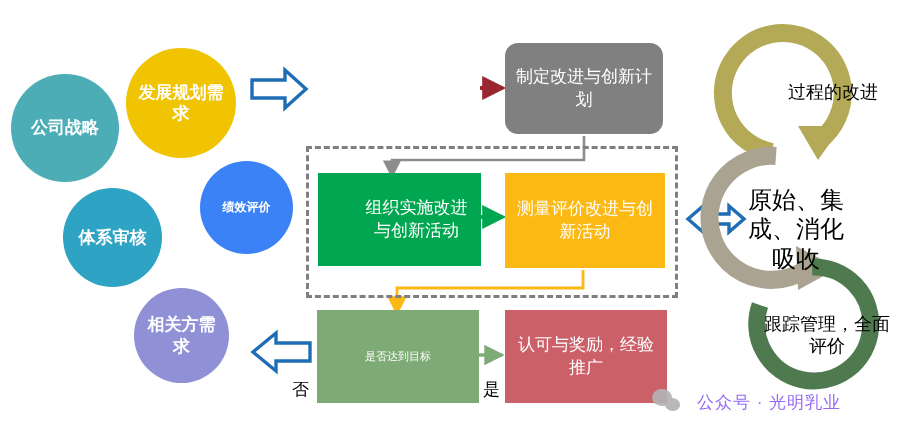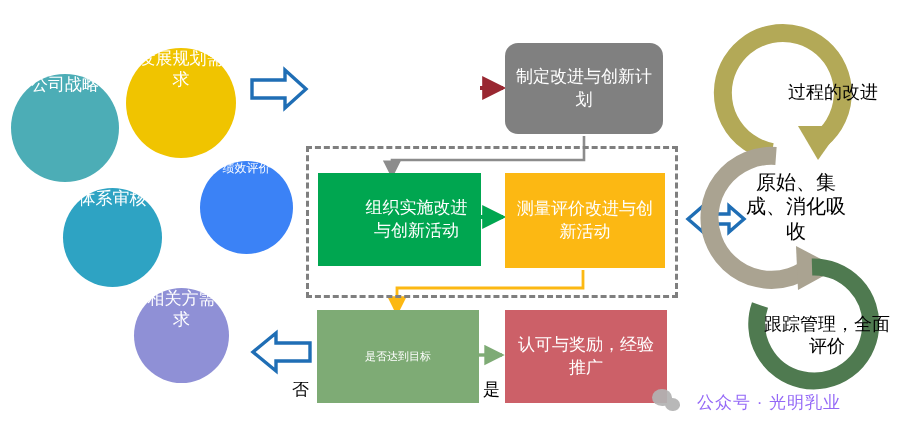--- a/index.html
+++ b/index.html
@@ -15,26 +15,26 @@
     width: 905px;
     height: 432px;
     background: #ffffff;
     overflow: hidden;
   }
   
   .circle {
     position: absolute;
     border-radius: 50%;
     display: flex;
-    align-items: flex-start;
+    align-items: center;
     justify-content: center;
     text-align: center;
     color: #ffffff;
     line-height: 1.25;
-    font-weight: 400;
+    font-weight: 700;
     box-sizing: border-box;
     padding: 0 8px;
   }
   
   .box {
     position: absolute;
     display: flex;
     align-items: center;
     justify-content: center;
     text-align: center;
@@ -195,21 +195,21 @@
   <div class="box" style="left:505px; top:310px; width:162px; height:93px; background:#cc6068; font-size:17px;">
     <span>认可与奖励，经验推广</span>
   </div>
 
   <span class="yesno" style="left:292px; top:378px;">否</span>
 
   <span class="yesno" style="left:483px; top:378px;">是</span>
 
   <div class="label" style="left:768px; top:82px; width:130px; font-size:18px;">过程的改进</div>
 
-  <div class="label" style="left:740px; top:170px; width:112px; font-size:20px;">原始、集成、消化吸收</div>
+  <div class="label" style="left:740px; top:185px; width:112px; font-size:24px;">原始、集成、消化吸收</div>
 
   <div class="label" style="left:762px; top:314px; width:130px; font-size:18px;">跟踪管理，全面评价</div>
 
   <div class="watermark" style="left:652px; top:389px;">
     <span class="wechat-icon">
       <i class="wc-big"></i>
       <i class="wc-sml"></i>
     </span>
     <span>公众号 · 光明乳业</span>
   </div>

